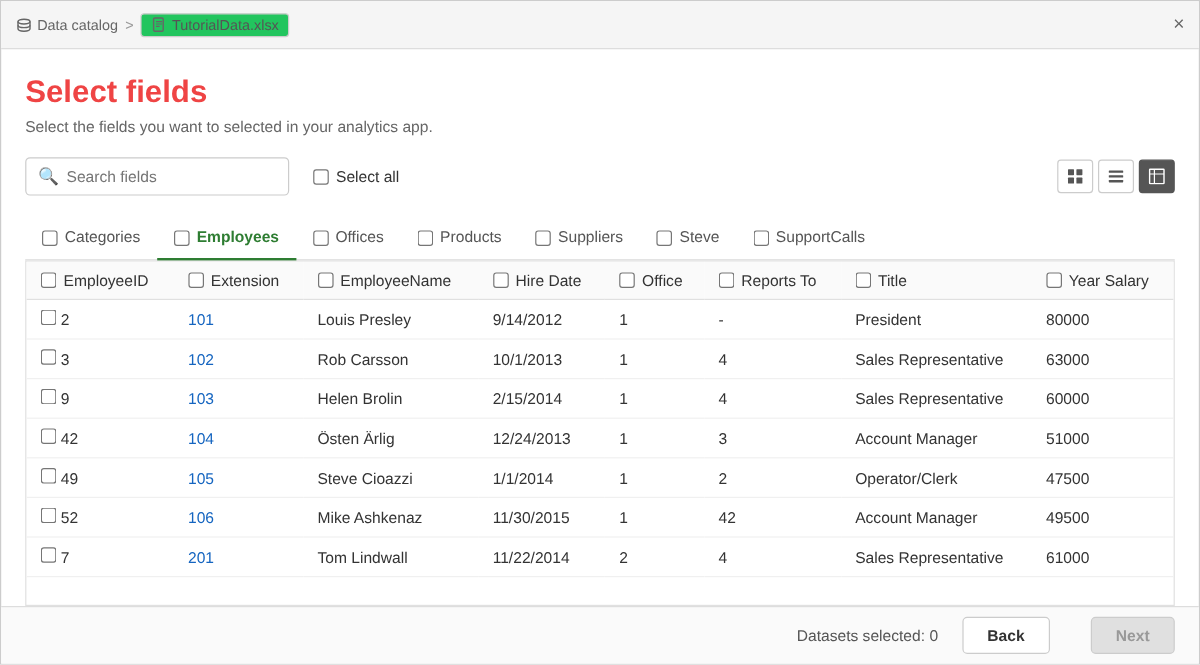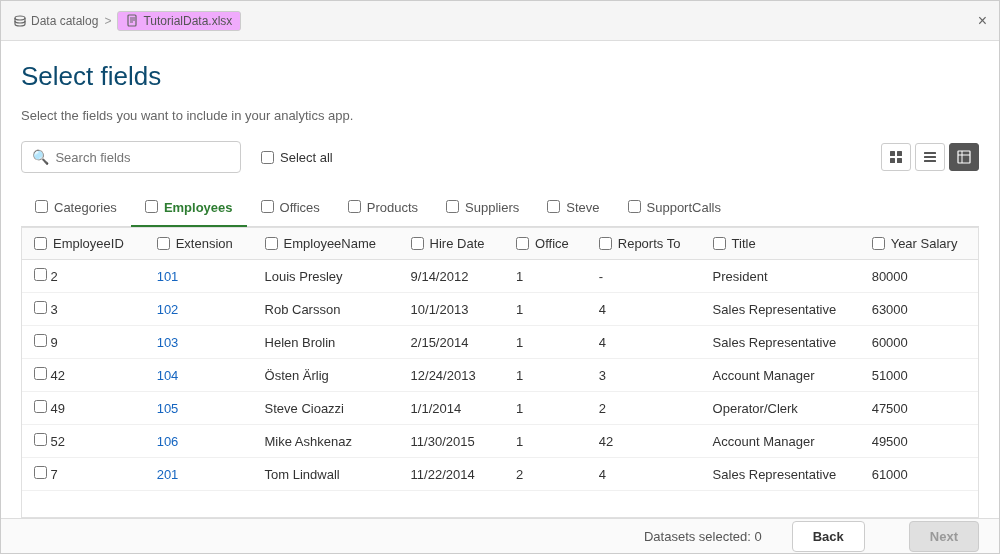--- a/index.html
+++ b/index.html
@@ -5,59 +5,59 @@
     * { box-sizing: border-box; margin: 0; padding: 0; }
     body { font-family: -apple-system, BlinkMacSystemFont, 'Segoe UI', sans-serif; font-size: 13px; background: #fff; color: #333; width: 1000px; height: 554px; overflow: hidden; }
 
     .window { width: 1000px; height: 554px; border: 1px solid #ccc; display: flex; flex-direction: column; }
 
     
     .title-bar { height: 40px; background: #f5f5f5; border-bottom: 1px solid #ddd; display: flex; align-items: center; padding: 0 12px; gap: 8px; flex-shrink: 0; }
     .title-bar-breadcrumb { display: flex; align-items: center; gap: 6px; font-size: 12px; color: #555; }
     .title-bar-breadcrumb .db-icon { display: flex; align-items: center; gap: 4px; color: #666; }
     .breadcrumb-sep { color: #999; }
-    .breadcrumb-file { background: #f0abfc; border: 1px solid #ccc; border-radius: 3px; padding: 2px 8px; font-size: 12px; display: flex; align-items: flex-start; gap: 4px; }
+    .breadcrumb-file { background: #22c55e; border: 1px solid #ccc; border-radius: 3px; padding: 2px 8px; font-size: 12px; display: flex; align-items: flex-start; gap: 4px; }
     .close-btn { margin-left: auto; cursor: pointer; color: #666; font-size: 16px; line-height: 1; }
 
     
     .content { flex: 1; display: flex; flex-direction: column; padding: 20px 20px 0 20px; overflow: hidden; }
 
     
-    .page-title { font-size: 26px; font-weight: 400; color: #0c4a6e; margin-bottom: 16px; }
+    .page-title { font-size: 26px; font-weight: 700; color: #ef4444; margin-bottom: 6px; }
     .page-subtitle { font-size: 13px; color: #666; margin-bottom: 18px; }
 
     
     .toolbar { display: flex; align-items: center; gap: 12px; margin-bottom: 16px; }
     .search-box { display: flex; align-items: center; border: 1px solid #ccc; border-radius: 4px; padding: 0 10px; height: 32px; gap: 6px; width: 220px; background: #fff; }
     .search-box input { border: none; outline: none; font-size: 13px; color: #555; width: 100%; background: transparent; }
     .search-icon { color: #999; font-size: 14px; }
     .select-all-wrap { display: flex; align-items: center; gap: 6px; margin-left: 8px; }
     .select-all-wrap label { font-size: 13px; color: #333; }
     .view-icons { margin-left: auto; display: flex; gap: 4px; }
     .view-btn { width: 30px; height: 28px; border: 1px solid #ccc; border-radius: 3px; display: flex; align-items: center; justify-content: center; cursor: pointer; background: #fff; color: #555; font-size: 14px; }
     .view-btn.active { background: #555; color: #fff; border-color: #555; }
 
     
     .tabs { display: flex; align-items: center; border-bottom: 1px solid #ddd; gap: 0; margin-bottom: 0; }
-    .tab { display: flex; align-items: flex-start; gap: 6px; padding: 10px 14px; cursor: pointer; font-size: 13px; color: #555; border-bottom: 2px solid transparent; position: relative; bottom: -1px; white-space: nowrap; }
+    .tab { display: flex; align-items: flex-end; gap: 6px; padding: 10px 14px; cursor: pointer; font-size: 13px; color: #555; border-bottom: 2px solid transparent; position: relative; bottom: -1px; white-space: nowrap; }
     .tab.active { color: #2e7d32; border-bottom: 2px solid #2e7d32; font-weight: 600; }
     .tab input[type=checkbox] { width: 13px; height: 13px; cursor: pointer; }
 
     
     .table-container { flex: 1; overflow: auto; border: 1px solid #e0e0e0; }
     .data-table { width: 100%; border-collapse: collapse; min-width: 700px; }
     .data-table th { background: #fafafa; border-bottom: 1px solid #e0e0e0; padding: 8px 12px; text-align: left; font-weight: 500; font-size: 13px; color: #333; white-space: nowrap; }
     .data-table th .th-inner { display: flex; align-items: center; gap: 6px; }
     .data-table th input[type=checkbox] { width: 13px; height: 13px; }
     .data-table td { padding: 8px 12px; border-bottom: 1px solid #f0f0f0; font-size: 13px; color: #333; }
     .data-table td.link { color: #1565c0; cursor: pointer; }
     .data-table td input[type=checkbox] { width: 13px; height: 13px; }
 
     
-    .bottom-bar { height: 35px; background: #fafafa; border-top: 1px solid #ddd; display: flex; align-items: center; justify-content: flex-end; padding: 0 20px; gap: 20px; flex-shrink: 0; }
+    .bottom-bar { height: 48px; background: #fafafa; border-top: 1px solid #ddd; display: flex; align-items: center; justify-content: flex-end; padding: 0 20px; gap: 10px; flex-shrink: 0; }
     .datasets-label { font-size: 13px; color: #555; margin-right: 10px; }
     .btn { padding: 7px 20px; border-radius: 4px; font-size: 13px; cursor: pointer; border: 1px solid #ccc; font-weight: bold; }
     .btn-back { background: #fff; color: #333; }
     .btn-next { background: #e0e0e0; color: #999; cursor: default; margin-left: 24px; }
 
     
     .table-container::-webkit-scrollbar { width: 8px; height: 8px; }
     .table-container::-webkit-scrollbar-track { background: #f5f5f5; }
     .table-container::-webkit-scrollbar-thumb { background: #ccc; border-radius: 4px; }
   </style>
@@ -85,21 +85,21 @@
           <line x1="4" y1="8" x2="7" y2="8" stroke="#666" stroke-width="1"></line>
         </svg>
         <span>TutorialData.xlsx</span>
       </span>
     </div>
     <span class="close-btn">×</span>
   </div>
 
   <div class="content">
     <h1 class="page-title">Select fields</h1>
-    <p class="page-subtitle">Select the fields you want to include in your analytics app.</p>
+    <p class="page-subtitle">Select the fields you want to selected in your analytics app.</p>
 
     <div class="toolbar">
       <div class="search-box">
         <span class="search-icon">🔍</span>
         <input type="text" placeholder="Search fields" style="">
       </div>
       <div class="select-all-wrap">
         <input type="checkbox" style="">
         <label>Select all</label>
       </div>

